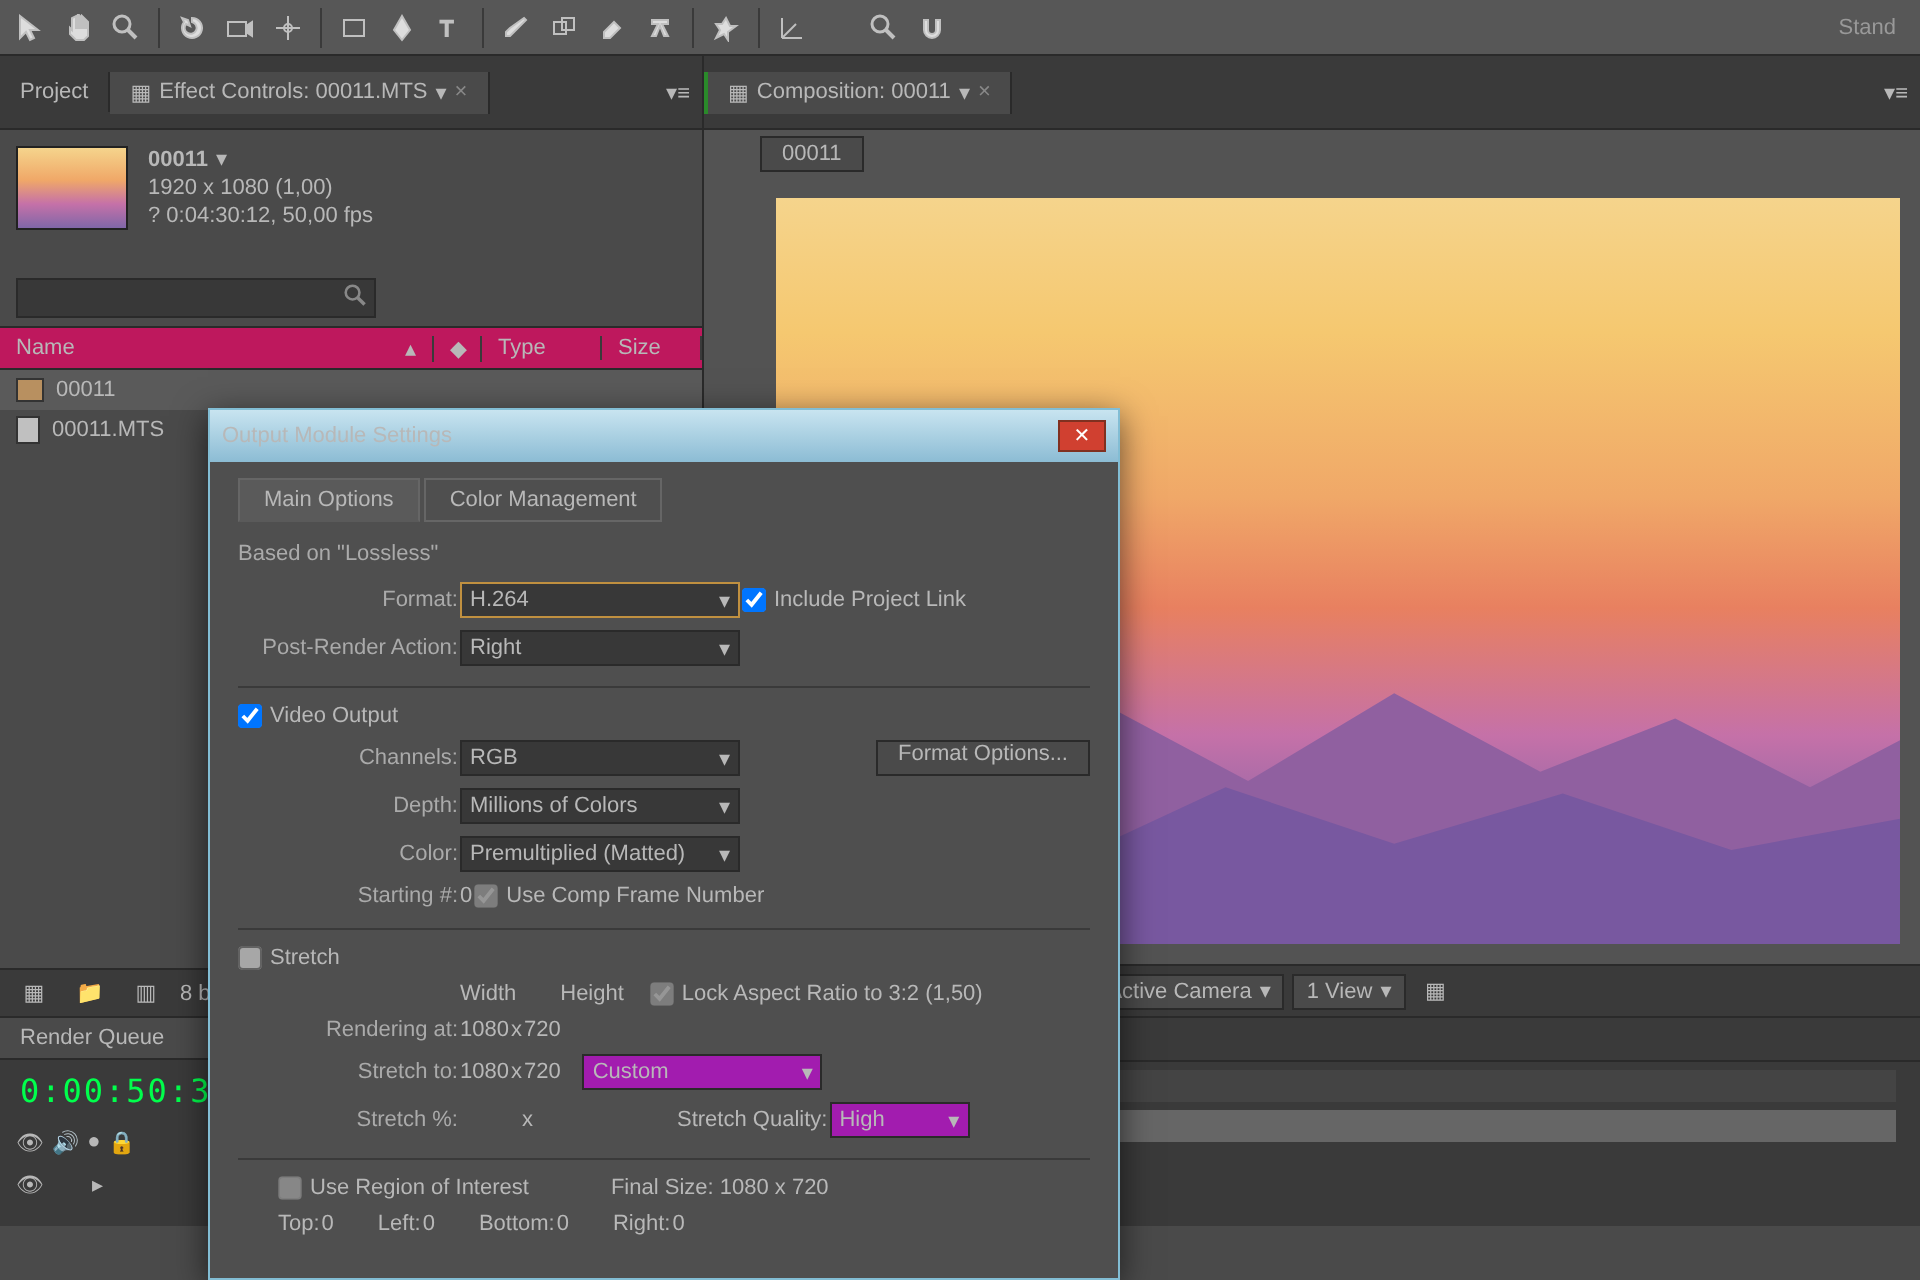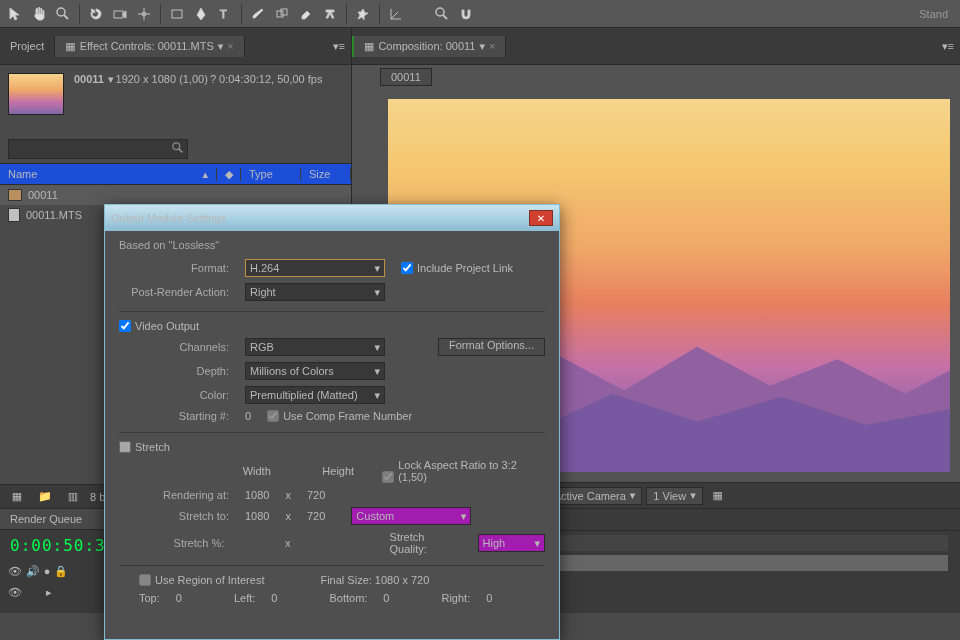--- a/index.html
+++ b/index.html
@@ -12,28 +12,28 @@
 .panels{display:flex;height:480px}
 .leftp{width:352px;display:flex;flex-direction:column;border-right:1px solid #2a2a2a}
 .rightp{flex:1;display:flex;flex-direction:column}
 .tabs{height:37px;background:#3a3a3a;display:flex;align-items:center;border-bottom:1px solid #2a2a2a}
 .tab{padding:4px 10px;background:#4a4a4a;border-right:1px solid #2a2a2a;display:flex;align-items:center;gap:4px;cursor:pointer}
 .tab.inactive{background:#3a3a3a}
 .tabclose{cursor:pointer;color:#888}
 .tabmenu{margin-left:auto;padding:4px 6px;cursor:pointer}
 .projhead{display:flex;padding:8px;gap:10px;height:70px}
 .thumb{width:56px;height:42px;background:linear-gradient(to bottom,#f5d48c 0%,#f0a868 40%,#c571a8 70%,#8067a8 100%);border:1px solid #222}
-.pinfo{display:flex;flex-direction:row;gap:2px}
+.pinfo{display:flex;flex-direction:column;gap:2px}
 .pname{font-weight:bold}
 .darr{margin-left:4px}
 .searchrow{padding:4px 8px}
 .search{width:180px;height:20px;background:#383838;border:1px solid #2a2a2a;padding:2px 20px 2px 4px}
 .searchwrap{position:relative;display:inline-block}
 .searchicon{position:absolute;right:4px;top:3px}
-.listhdr{height:22px;background:#1d4ed8;border-top:1px solid #2a2a2a;border-bottom:1px solid #2a2a2a;display:flex;align-items:center}
+.listhdr{height:22px;background:#be185d;border-top:1px solid #2a2a2a;border-bottom:1px solid #2a2a2a;display:flex;align-items:center}
 .lcol{padding:0 8px;border-right:1px solid #3a3a3a}
 .lcol.name{flex:1}
 .lcol.tag{width:24px}
 .lcol.type{width:60px}
 .lcol.size{width:50px}
 .listbody{flex:1;background:#4a4a4a}
 .lrow{height:20px;display:flex;align-items:center;padding:0 8px;gap:6px}
 .lrow.sel{background:#5a5a5a}
 .compicon{width:14px;height:12px;background:#b89060;border:1px solid #333}
 .fileicon{width:12px;height:14px;background:#c0c0c0;border:1px solid #333}
@@ -61,21 +61,21 @@
 .playhead{position:absolute;top:0;width:1px;height:80px;background:#00ff4c;left:38%}
 .playhead::before{content:'';position:absolute;top:-2px;left:-4px;width:9px;height:9px;background:#00ff4c;clip-path:polygon(0 0,100% 0,50% 100%)}
 .dialog{position:absolute;left:104px;top:204px;width:456px;height:436px;background:#4f4f4f;border:1px solid #82bdd4;box-shadow:0 4px 16px rgba(0,0,0,0.6)}
 .dlgtitle{height:26px;background:linear-gradient(to bottom,#c8e4f0,#8cbcd4);display:flex;align-items:center;padding:0 6px;color:#222}
 .dlgx{margin-left:auto;width:24px;height:16px;background:#d04030;color:#fff;display:flex;align-items:center;justify-content:center;cursor:pointer;border:1px solid #803020;font-size:10px}
 .dlgbody{padding:8px 14px}
 .dtabs{display:flex;gap:2px;margin-bottom:10px}
 .dtab{padding:4px 12px;background:#4f4f4f;border:1px solid #666;cursor:pointer}
 .dtab.active{background:#5a5a5a;border-bottom-color:#5a5a5a}
 .based{margin-bottom:8px;color:#aaa}
-.frow{display:flex;align-items:center;margin-bottom:6px;gap:16px}
+.frow{display:flex;align-items:center;margin-bottom:6px;gap:1px}
 .flbl{width:110px;text-align:right;color:#aaa}
 .fsel{width:140px;height:18px;background:#383838;border:1px solid #2a2a2a;padding:0 4px;display:flex;align-items:center;justify-content:space-between;cursor:pointer}
 .fsel.hl{border-color:#c09040}
 .fchk{display:flex;align-items:flex-end;gap:4px}
 .fchk input{width:12px;height:12px}
 .sect{border-top:1px solid #3a3a3a;margin-top:10px;padding-top:8px}
 .secthdr{display:flex;align-items:center;gap:4px;margin-bottom:6px}
 .fmtbtn{margin-left:auto;height:18px;background:#4a4a4a;border:1px solid #2a2a2a;padding:0 10px;cursor:pointer}
 .dim{color:#777}
 .dim .fsel{background:#a21caf;color:#777}
@@ -317,20 +317,24 @@
   <div class="playhead"></div>
  </div>
 </div>
 
 <div class="dialog">
  <div class="dlgtitle">
   <span>Output Module Settings</span>
   <div class="dlgx">✕</div>
  </div>
  <div class="dlgbody">
+  <div class="dtabs">
+   <div class="dtab active">Main Options</div>
+   <div class="dtab">Color Management</div>
+  </div>
   <div class="based">Based on "Lossless"</div>
   <div class="frow">
    <div class="flbl">Format:</div>
    <div class="fsel hl">
           <span>H.264</span>
           <span>▾</span>
         </div>
    <label class="fchk">
           <input type="checkbox" checked="" style="">
           <span>Include Project Link</span>

